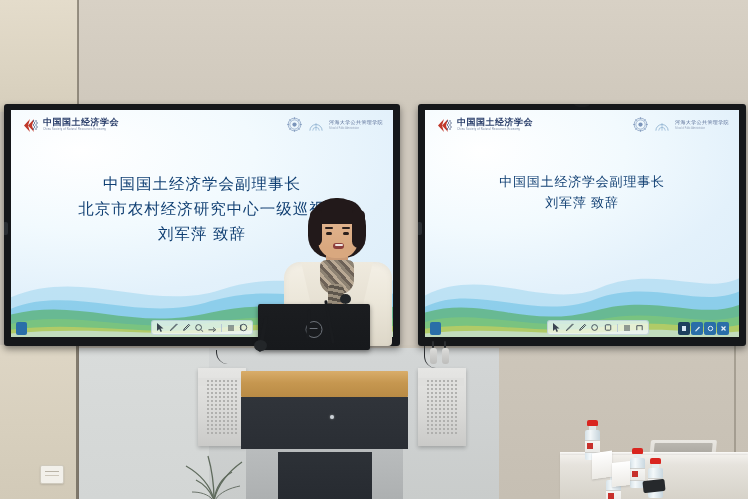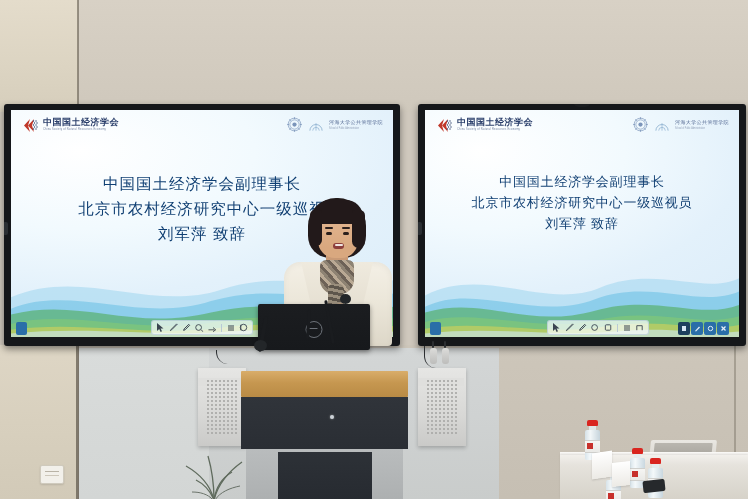--- a/index.html
+++ b/index.html
@@ -543,21 +543,20 @@
             </svg>
           </span>
           <span class="uni-text">
             <span class="uni-cn">河海大学公共管理学院</span>
             <span class="uni-en">School of Public Administration</span>
           </span>
         </div>
 
         <div class="slide-body">
           <div class="slide-line">中国国土经济学会副理事长</div>
-          <div class="slide-line">北京市农村经济研究中心一级巡视员</div>
           <div class="slide-line">刘军萍  致辞</div>
         </div>
 
         <div class="corner-btn"></div>
 
         <div class="toolbar">
           <span class="tb">
             <svg width="8" height="9" viewBox="0 0 8 9">
                 <path d="M0,0 L0,8 L2.2,6 L3.6,9 L5,8.3 L3.6,5.5 L6.5,5.4 Z" fill="#3a4450"></path>
               </svg>

